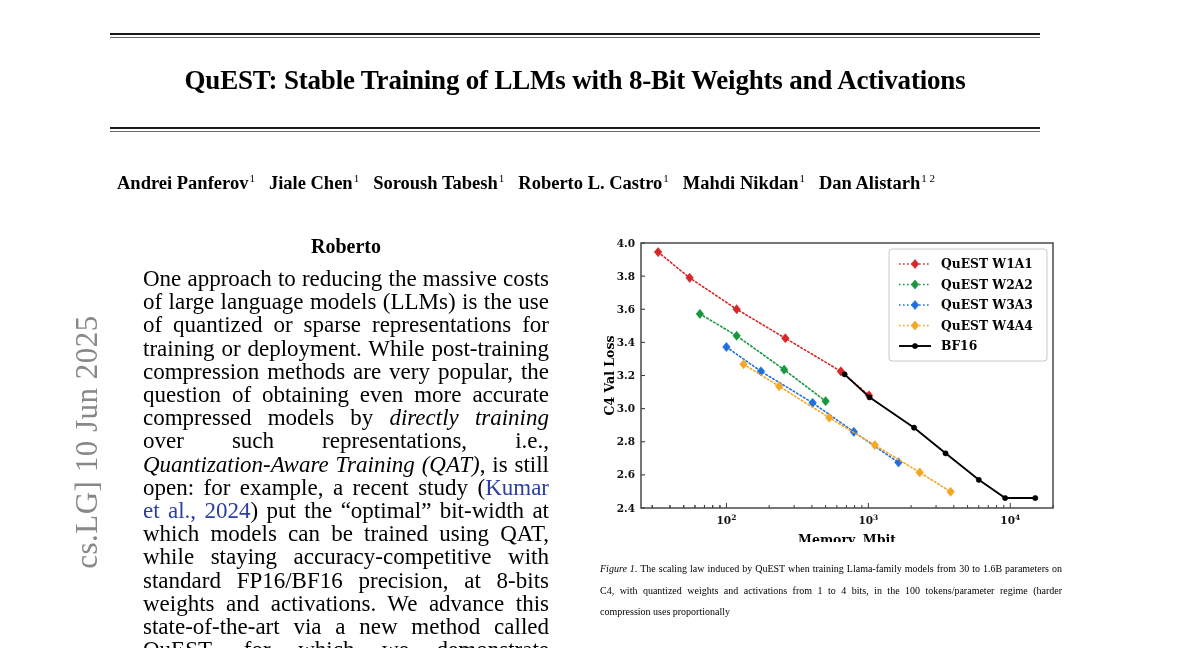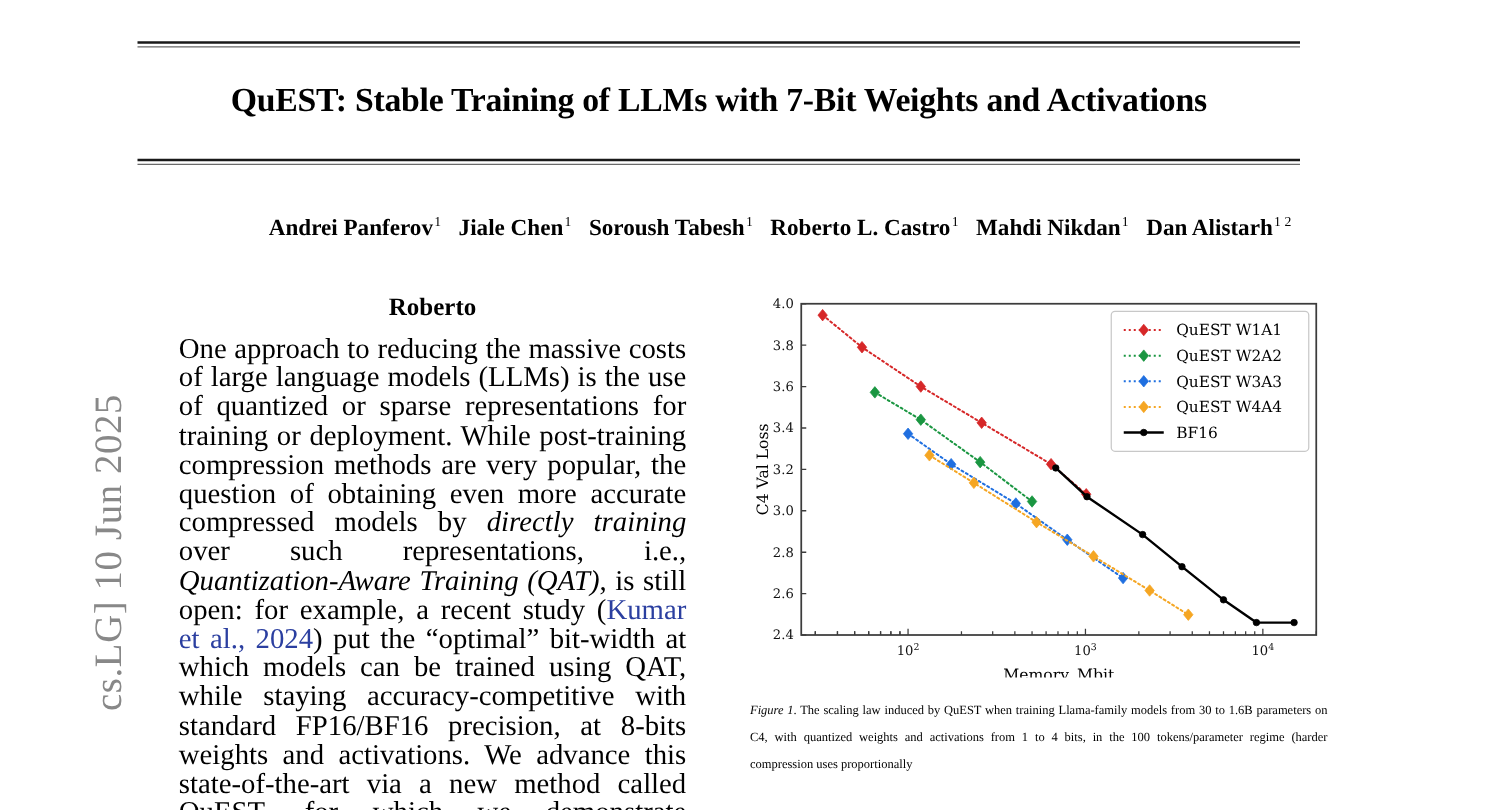--- a/index.html
+++ b/index.html
@@ -54,21 +54,21 @@
     font-weight: bold;
     letter-spacing: -0.2px;
     line-height: 34px;
   }
 
   
   .authors {
     position: absolute;
     left: 110px; top: 172px;
     width: 930px;
-    text-align: right;
+    text-align: left;
     font-size: 18.5px;
     font-weight: bold;
     white-space: nowrap;
   }
   .authors .au { margin: 0 7px; }
   .authors sup { font-size: 11px; font-weight: normal; vertical-align: super; margin-left: 1px; }
 
   
   .abstract-col {
     position: absolute;
@@ -97,21 +97,21 @@
     font-size: 10px;
     line-height: 21.6px;
     text-align: justify;
   }
   .figure-caption .fignum { font-style: italic; }
 
   
   .chart-wrap {
     position: absolute;
     left: 600px; top: 232px;
-    width: 460px; height: 310px;
+    width: 460px; height: 310px; font-weight: bold;
   }
   svg.chart { display: block; }
   .axis-label {
     font-family: "DejaVu Serif", "Liberation Serif", serif;
     font-size: 12.5px;
     fill: #000;
   }
   .tick-label {
     font-family: "DejaVu Serif", "Liberation Serif", serif;
     font-size: 10.5px;
@@ -125,21 +125,21 @@
 </style>
 </head>
 <body>
 
 <div id="page">
 
   <div class="arxiv-stamp">cs.LG]  10 Jun 2025</div>
 
   <div class="rule top"></div>
 
-  <div class="title">QuEST: Stable Training of LLMs with 7-Bit Weights and Activations</div>
+  <div class="title">QuEST: Stable Training of LLMs with 8-Bit Weights and Activations</div>
 
   <div class="rule bottom"></div>
 
   <div class="authors"><span class="au">Andrei Panferov<sup>1</sup></span><span class="au">Jiale Chen<sup>1</sup></span><span class="au">Soroush Tabesh<sup>1</sup></span><span class="au">Roberto L. Castro<sup>1</sup></span><span class="au">Mahdi Nikdan<sup>1</sup></span><span class="au">Dan Alistarh<sup>1 2</sup></span></div>
 
   <div class="abstract-col">
     <div class="abstract-head">Roberto</div>
     <div class="abstract-body"><span>One approach to reducing the massive costs of large language models (LLMs) is the use of quantized or sparse representations for training or deployment. While post-training compression methods are very popular, the question of obtaining even more accurate compressed models by </span><span class="it">directly training</span><span> over such representations, i.e., </span><span class="it">Quantization-Aware Training (QAT)</span><span>, is still open: for example, a recent study (</span><span class="cite">Kumar et al., 2024</span><span>) put the “optimal” bit-width at which models can be trained using QAT, while staying accuracy-competitive with standard FP16/BF16 precision, at 8-bits weights and activations. We advance this state-of-the-art via a new method called QuEST, for which we demonstrate optimality at 4-bits and stable convergence as low as 1-bit weights and activations. QuEST achieves this by improving</span></div>
   </div>
 

